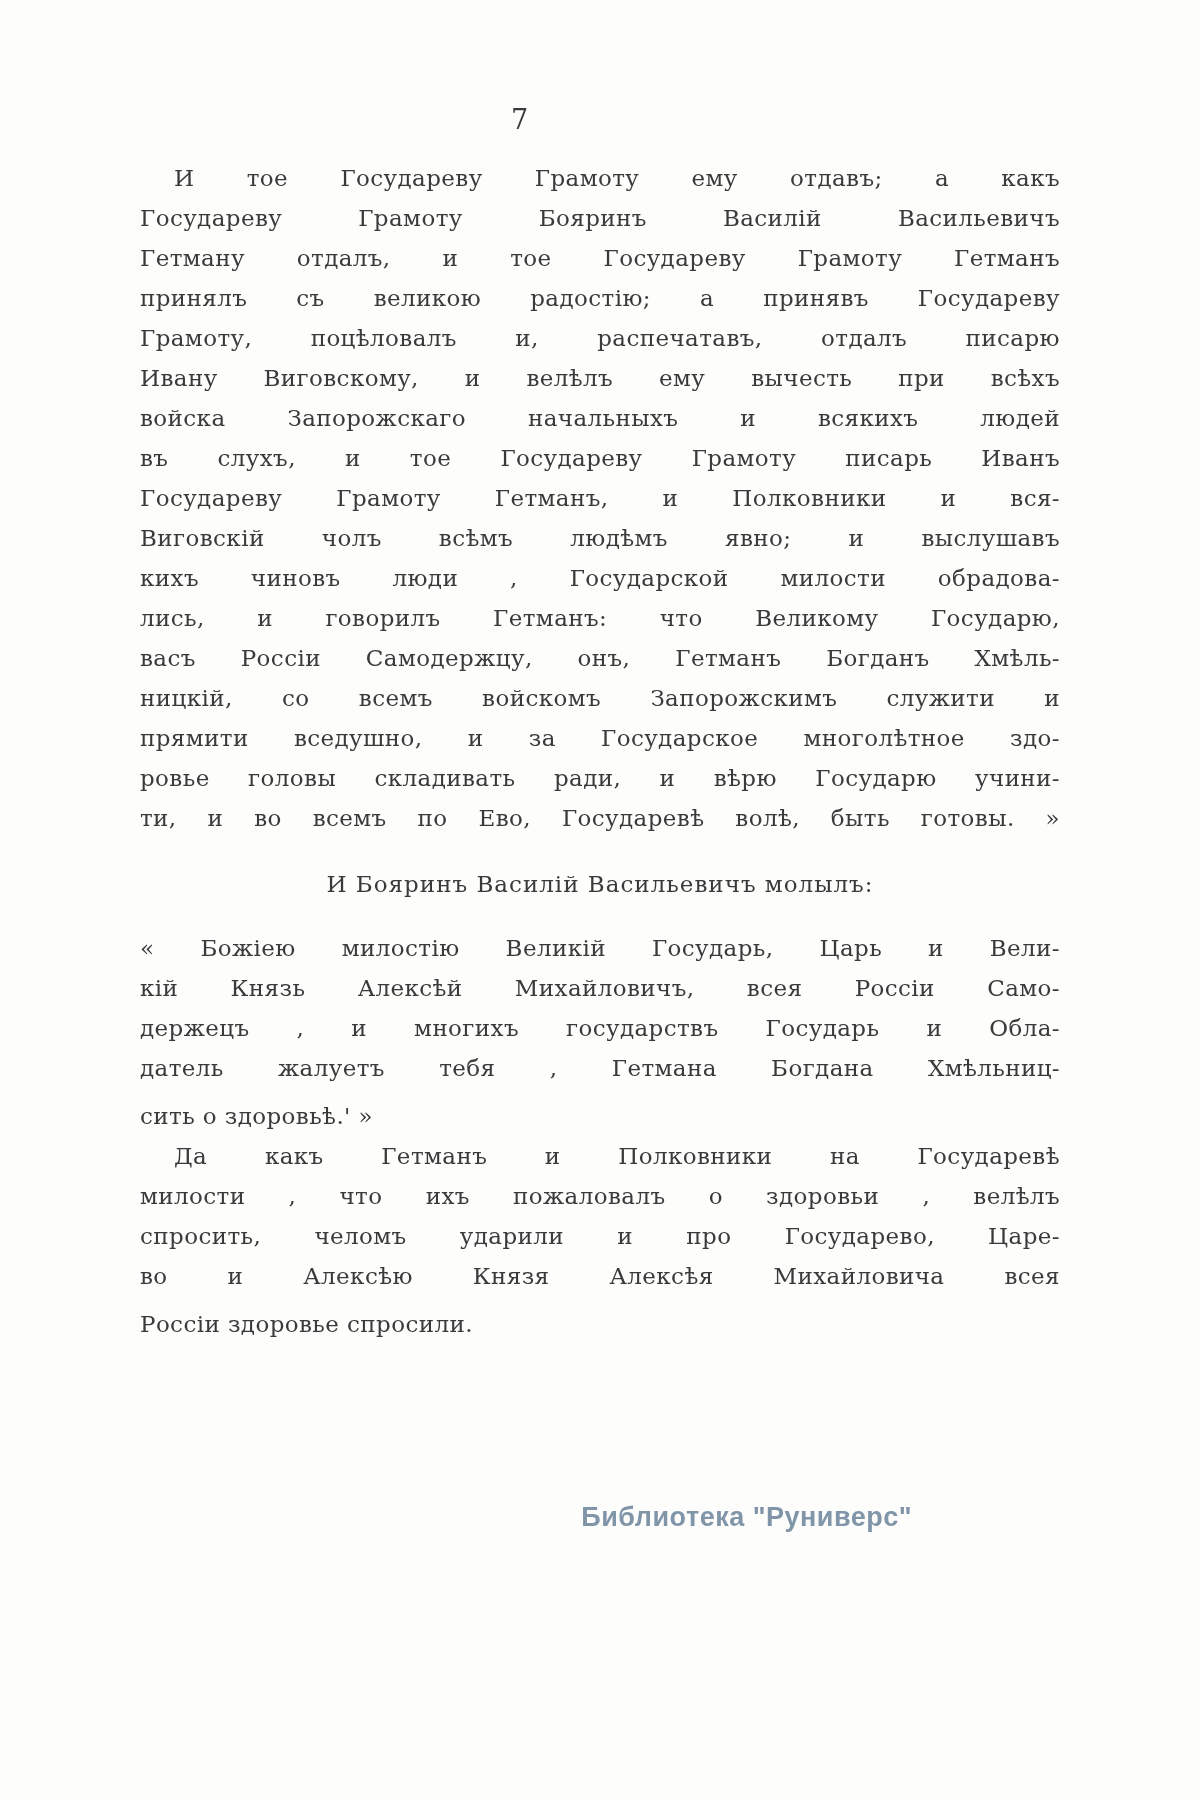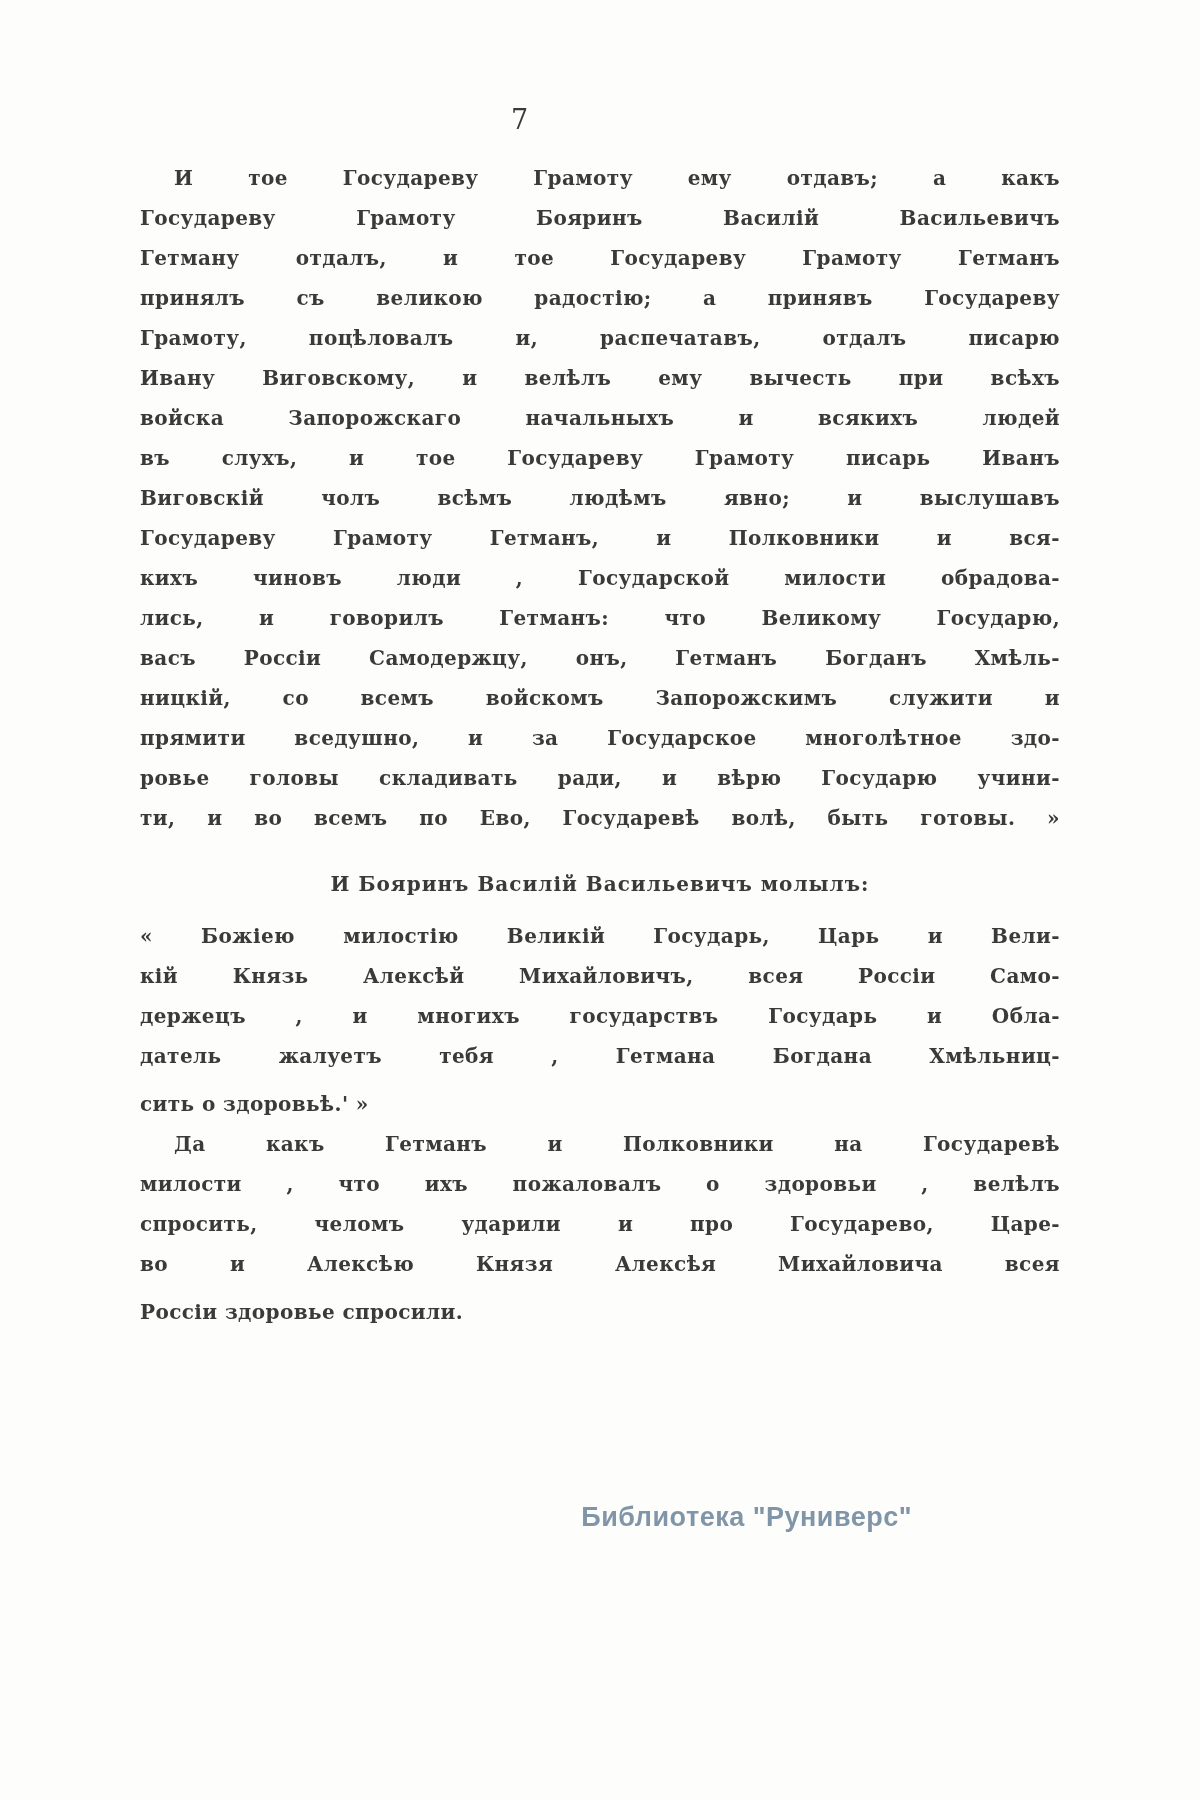--- a/index.html
+++ b/index.html
@@ -23,42 +23,41 @@
     width: 760px;
     text-align: center;
     font-size: 27px;
     letter-spacing: 1px;
   }
   .text-block {
     position: absolute;
     top: 158px;
     left: 140px;
     width: 920px;
-    font-size: 20px;
+    font-size: 23px;
     line-height: 40px;
     letter-spacing: 0.4px;
-    font-weight: bold;
   }
   .paragraph { margin: 0; }
   .line {
     text-align: justify;
     text-align-last: justify;
     white-space: normal;
   }
   .line.last {
     text-align-last: left;
     margin-top: 8px;
   }
   .line.indent {
     text-indent: 34px;
   }
   .section-heading {
     text-align: center;
     margin-top: 26px;
-    margin-bottom: 12px;
+    margin-bottom: 24px;
     letter-spacing: 1px;
   }
   .watermark {
     position: absolute;
     top: 1502px;
     right: 288px;
     font-family: "Liberation Sans", "DejaVu Sans", sans-serif;
     font-weight: bold;
     font-size: 27px;
     color: #8195a9;
@@ -76,22 +75,22 @@
 
     <div class="paragraph">
         <div class="line indent">И тое Государеву Грамоту ему отдавъ; а какъ</div>
         <div class="line">Государеву Грамоту Бояринъ Василій Васильевичъ</div>
         <div class="line">Гетману отдалъ, и тое Государеву Грамоту Гетманъ</div>
         <div class="line">принялъ съ великою радостію; а принявъ Государеву</div>
         <div class="line">Грамоту, поцѣловалъ и, распечатавъ, отдалъ писарю</div>
         <div class="line">Ивану Виговскому, и велѣлъ ему вычесть при всѣхъ</div>
         <div class="line">войска Запорожскаго начальныхъ и всякихъ людей</div>
         <div class="line">въ слухъ, и тое Государеву Грамоту писарь Иванъ</div>
+        <div class="line">Государеву Грамоту Гетманъ, и Полковники и вся-</div>
         <div class="line">Виговскій чолъ всѣмъ людѣмъ явно; и выслушавъ</div>
-        <div class="line">Государеву Грамоту Гетманъ, и Полковники и вся-</div>
         <div class="line">кихъ чиновъ люди , Государской милости обрадова-</div>
         <div class="line">лись, и говорилъ Гетманъ: что Великому Государю,</div>
         <div class="line">васъ Россіи Самодержцу, онъ, Гетманъ Богданъ Хмѣль-</div>
         <div class="line">ницкій, со всемъ войскомъ Запорожскимъ служити и</div>
         <div class="line">прямити вседушно, и за Государское многолѣтное здо-</div>
         <div class="line">ровье головы складивать ради, и вѣрю Государю учини-</div>
         <div class="line">ти, и во всемъ по Ево, Государевѣ волѣ, быть готовы. »</div>
       </div>
 
     <div class="section-heading">И Бояринъ Василій Васильевичъ молылъ:</div>

